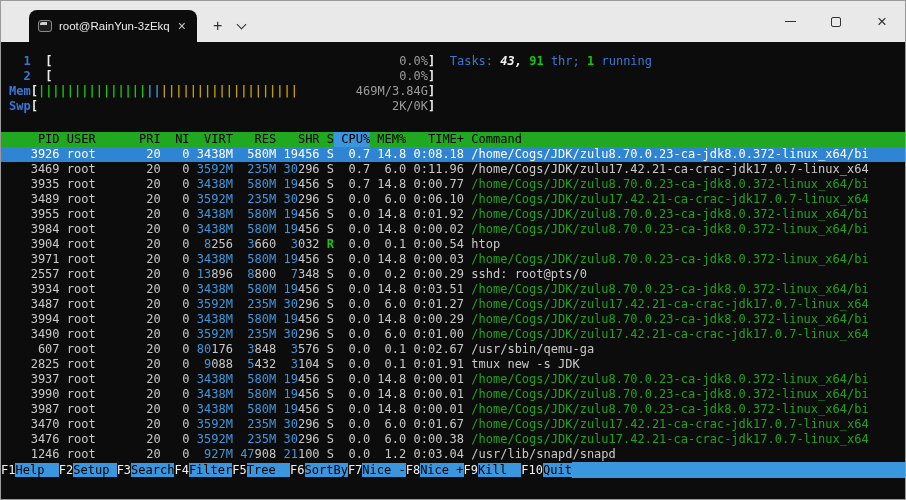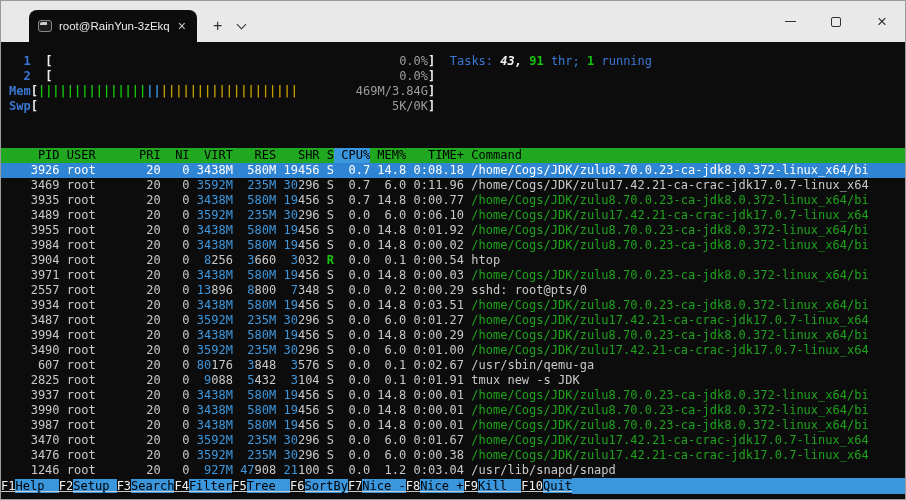--- a/index.html
+++ b/index.html
@@ -50,34 +50,34 @@
   .tk { font-weight:bold; }
   .tk.g { color:var(--green); } .tk.b { color:var(--num_cyan); } .tk.y { color:var(--yellow); }
   #stats { margin-left:2ch; }
   .s-line { height:15px; white-space:pre; }
   .c-blue  { color:var(--label_blue); }
   .c-white { color:#f2f2f2; font-weight:bold;font-style:italic; }
   .c-green { color:var(--green); font-weight:bold; }
   .c-cyan  { color:var(--value_cyan); font-weight:bold; }
   .c-cyan2 { color:#61d6d6; }
   
-  #thead { margin-top:34px; height:15px; background:var(--header_green); color:#000;
+  #thead { margin-top:18px; height:15px; background:var(--header_green); color:#000;
     display:flex; padding-left:8px; white-space:pre; }
   #thead .cell.sort { background:var(--fkey_cyan); }
   .cell { display:inline-block; white-space:pre; overflow:hidden; flex:0 0 auto; }
   .cell.r { text-align:right; } .cell.l { text-align:left; }
   .p-row { height:15px; display:flex; padding-left:8px; white-space:pre; overflow:hidden; }
   .p-row .cmd { flex:1 1 auto; margin-left:1ch; overflow:hidden; }
   .p-row.sel { background:var(--select_blue); }
   .p-row.sel .cell, .p-row.sel .cell span { color:#ffffff !important; }
   .ncy { color:var(--num_cyan); }
   .st-green { color:var(--green); font-weight:bold; }
   .cmd.green { color:var(--path_green); }
   
-  #fkeys { height:16px; line-height:16px; display:flex; white-space:pre;text-decoration:underline; }
+  #fkeys { height:16px; line-height:16px; display:flex; white-space:pre; }
   #fkeys .fk-key { color:#f2f2f2; }
   #fkeys .fk-label { background:var(--fkey_cyan); color:#000; }
   #fkeys .fk-fill { flex:1 1 auto; background:var(--fkey_cyan); }
   
   .tmuxbar { height:16px; line-height:16px; background:var(--tmux_green); color:#000;
     display:flex; justify-content:space-between; padding:0 8px; white-space:pre; }
   
   .watermark { position:absolute; right:10px; top:444px; z-index:6;
     font-family:"Liberation Sans","DejaVu Sans",sans-serif;
     font-size:30px; color:#ffffff; opacity:.93; letter-spacing:1px; }
@@ -106,21 +106,21 @@
       <span class="wc">×</span>
     </div>
   </div>
 
   <div class="terminal">
     <div class="htop-top">
       <div id="meters">
           <div class="m-line"><span class="m-label">  1  </span><span class="m-br">[</span><span class="m-body" style="width: 52ch;"><span class="m-val">0.0%</span></span><span class="m-br">]</span></div>
           <div class="m-line"><span class="m-label">  2  </span><span class="m-br">[</span><span class="m-body" style="width: 52ch;"><span class="m-val">0.0%</span></span><span class="m-br">]</span></div>
           <div class="m-line"><span class="m-label">Mem</span><span class="m-br">[</span><span class="m-body" style="width: 54ch;"><span class="tk g">|||||||||||||||</span><span class="tk b">||</span><span class="tk y">|||||||||||||||||||</span><span class="m-val">469M/3.84G</span></span><span class="m-br">]</span></div>
-          <div class="m-line"><span class="m-label">Swp</span><span class="m-br">[</span><span class="m-body" style="width: 54ch;"><span class="m-val">5K/0K</span></span><span class="m-br">]</span></div>
+          <div class="m-line"><span class="m-label">Swp</span><span class="m-br">[</span><span class="m-body" style="width: 54ch;"><span class="m-val">2K/0K</span></span><span class="m-br">]</span></div>
         </div>
       <div id="stats">
           <div class="s-line"><span class="c-blue">Tasks: </span><span class="c-white">43, </span><span class="c-green">91 </span><span class="c-blue">thr; </span><span class="c-green">1 </span><span class="c-blue">running</span></div>
         </div>
     </div>
     <div id="thead"><span class="cell r" style="width: 7ch;">PID</span><span class="cell l" style="width: 9ch; margin-left: 1ch;">USER</span><span class="cell r" style="width: 4ch;">PRI</span><span class="cell r" style="width: 4ch;">NI</span><span class="cell r" style="width: 6ch;">VIRT</span><span class="cell r" style="width: 6ch;">RES</span><span class="cell r" style="width: 6ch;">SHR</span><span class="cell r" style="width: 2ch;">S</span><span class="cell r sort" style="width: 5ch;">CPU%</span><span class="cell r" style="width: 5ch;">MEM%</span><span class="cell r" style="width: 8ch;">TIME+</span><span class="cell l cmd" style="margin-left: 1ch;">Command</span></div>
     <div id="rows">
         <div class="p-row sel"><span class="cell r" style="width: 7ch;">3926</span><span class="cell l" style="width: 9ch; margin-left: 1ch;">root</span><span class="cell r" style="width: 4ch;">20</span><span class="cell r" style="width: 4ch;">0</span><span class="cell r" style="width: 6ch;"><span class="ncy">3438M</span></span><span class="cell r" style="width: 6ch;"><span class="ncy">580M</span></span><span class="cell r" style="width: 6ch;"><span class="ncy">19</span><span>456</span></span><span class="cell r" style="width: 2ch;">S</span><span class="cell r" style="width: 5ch;">0.7</span><span class="cell r" style="width: 5ch;">14.8</span><span class="cell r" style="width: 8ch;">0:08.18</span><span class="cell l cmd white-cmd">/home/Cogs/JDK/zulu8.70.0.23-ca-jdk8.0.372-linux_x64/bi</span></div>
         <div class="p-row"><span class="cell r" style="width: 7ch;">3469</span><span class="cell l" style="width: 9ch; margin-left: 1ch;">root</span><span class="cell r" style="width: 4ch;">20</span><span class="cell r" style="width: 4ch;">0</span><span class="cell r" style="width: 6ch;"><span class="ncy">3592M</span></span><span class="cell r" style="width: 6ch;"><span class="ncy">235M</span></span><span class="cell r" style="width: 6ch;"><span class="ncy">30</span><span>296</span></span><span class="cell r" style="width: 2ch;">S</span><span class="cell r" style="width: 5ch;">0.7</span><span class="cell r" style="width: 5ch;">6.0</span><span class="cell r" style="width: 8ch;">0:11.96</span><span class="cell l cmd white-cmd">/home/Cogs/JDK/zulu17.42.21-ca-crac-jdk17.0.7-linux_x64</span></div>
         <div class="p-row"><span class="cell r" style="width: 7ch;">3935</span><span class="cell l" style="width: 9ch; margin-left: 1ch;">root</span><span class="cell r" style="width: 4ch;">20</span><span class="cell r" style="width: 4ch;">0</span><span class="cell r" style="width: 6ch;"><span class="ncy">3438M</span></span><span class="cell r" style="width: 6ch;"><span class="ncy">580M</span></span><span class="cell r" style="width: 6ch;"><span class="ncy">19</span><span>456</span></span><span class="cell r" style="width: 2ch;">S</span><span class="cell r" style="width: 5ch;">0.7</span><span class="cell r" style="width: 5ch;">14.8</span><span class="cell r" style="width: 8ch;">0:00.77</span><span class="cell l cmd green">/home/Cogs/JDK/zulu8.70.0.23-ca-jdk8.0.372-linux_x64/bi</span></div>

